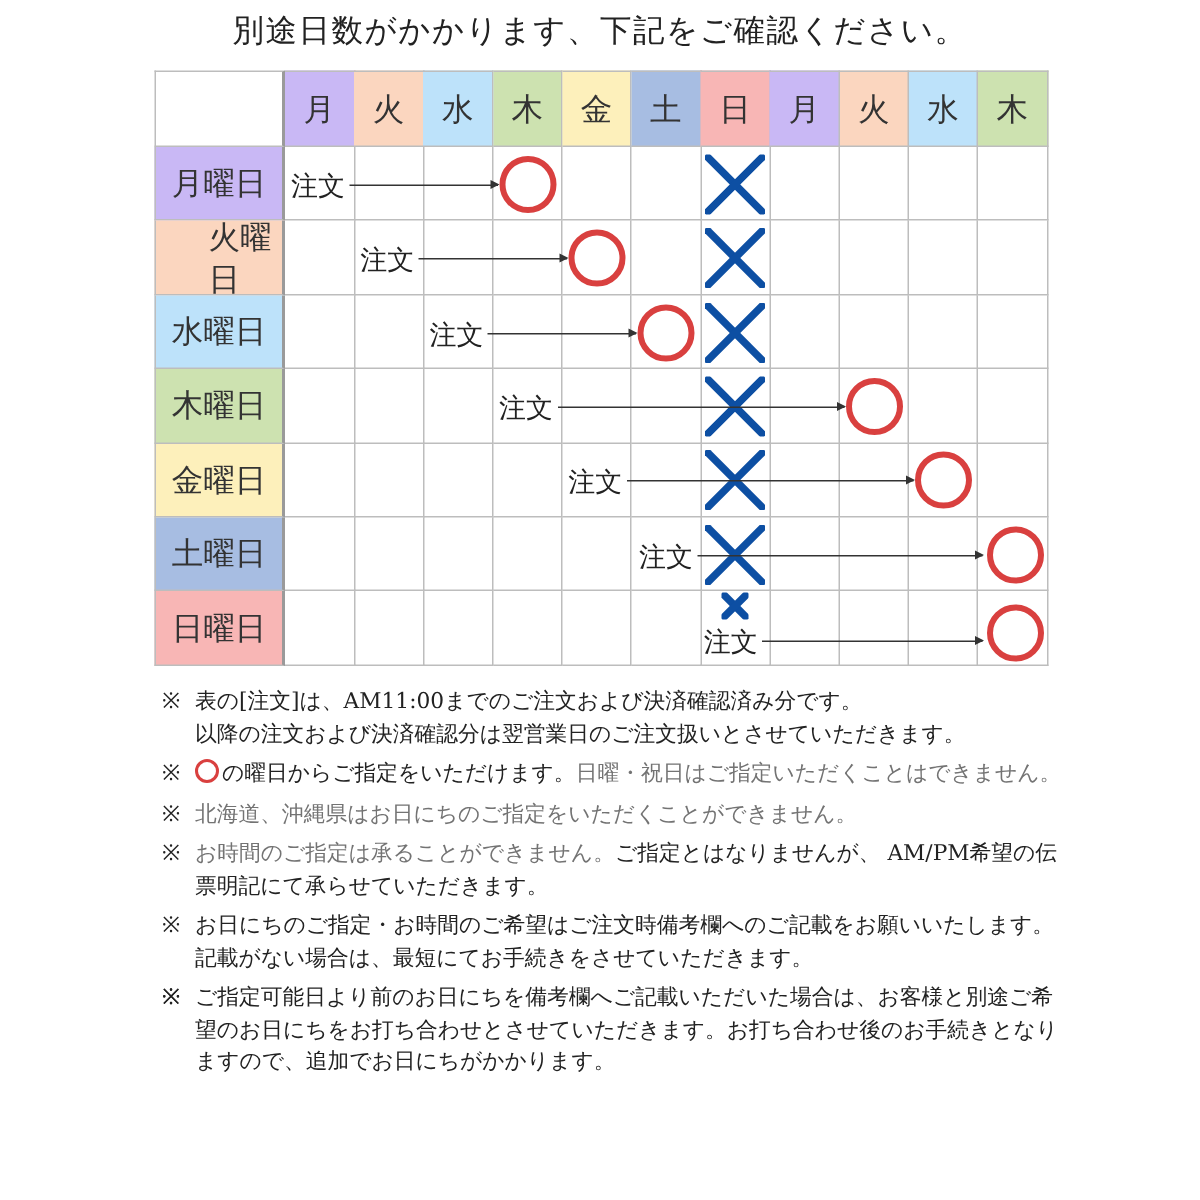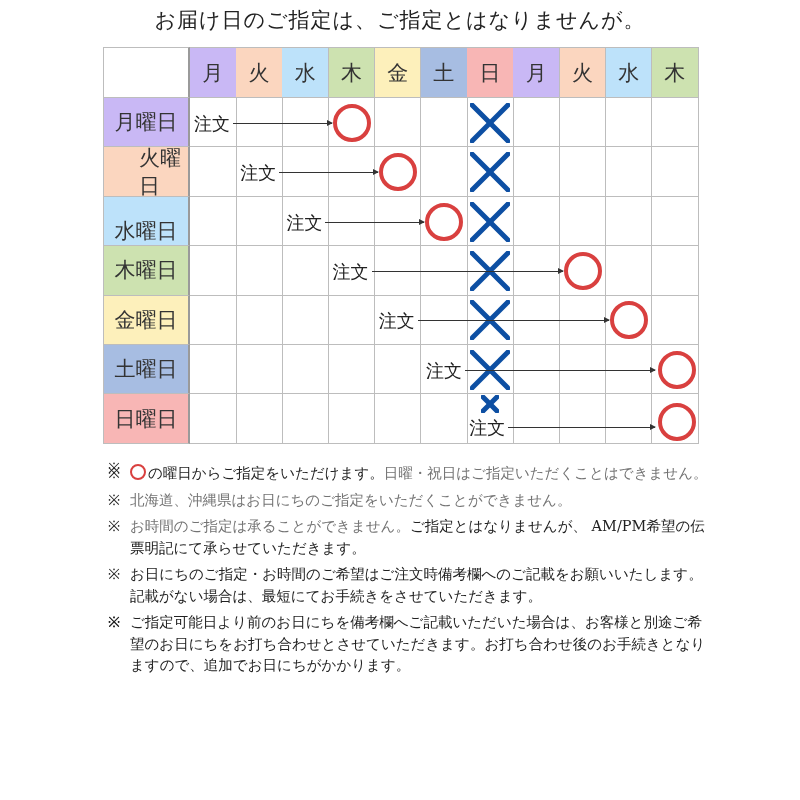--- a/index.html
+++ b/index.html
@@ -16,21 +16,21 @@
   .xmark{position:absolute;}
   .notes{position:absolute;left:108px;top:458px;width:600px;font-size:14.5px;line-height:21.5px;}
   .note{position:relative;padding-left:22px;margin-bottom:5px;}
   .note .mark{position:absolute;left:0;top:0;}
   .red{color:#737373;}
   .inline-circle{display:inline-block;width:12px;height:12px;border:2.5px solid #d9403f;border-radius:50%;vertical-align:-2px;margin-right:2px;}
 </style>
 </head>
 <body>
 
-<div class="title">お届け日のご指定は、ご指定とはなりませんが。</div>
+<div class="title">別途日数がかかります、下記をご確認ください。</div>
 
 <div class="grid" id="grid">
     <div class="cell" style="left: 0px; top: 0px; width: 87px; height: 51px; border-top: 1px solid rgb(189, 189, 189); border-left: 1px solid rgb(189, 189, 189); border-right: 2px solid rgb(154, 154, 154);"></div>
     <div class="cell hdr" style="left: 87px; top: 0px; width: 46.7px; height: 51px; background: rgb(201, 184, 245); border-top: 1px solid rgb(189, 189, 189);">
       <span>月</span>
     </div>
     <div class="cell hdr" style="left: 133.2px; top: 0px; width: 46.7px; height: 51px; background: rgb(251, 214, 191); border-top: 1px solid rgb(189, 189, 189);">
       <span>火</span>
     </div>
     <div class="cell hdr" style="left: 179.4px; top: 0px; width: 46.7px; height: 51px; background: rgb(189, 226, 250); border-top: 1px solid rgb(189, 189, 189);">
@@ -81,21 +81,21 @@
     <div class="cell" style="left: 133.2px; top: 100.4px; width: 46.7px; height: 49.4px;"></div>
     <div class="cell" style="left: 179.4px; top: 100.4px; width: 46.7px; height: 49.4px;"></div>
     <div class="cell" style="left: 225.6px; top: 100.4px; width: 46.7px; height: 49.4px;"></div>
     <div class="cell" style="left: 271.8px; top: 100.4px; width: 46.7px; height: 49.4px;"></div>
     <div class="cell" style="left: 318px; top: 100.4px; width: 46.7px; height: 49.4px;"></div>
     <div class="cell" style="left: 364.2px; top: 100.4px; width: 46.7px; height: 49.4px;"></div>
     <div class="cell" style="left: 410.4px; top: 100.4px; width: 46.7px; height: 49.4px;"></div>
     <div class="cell" style="left: 456.6px; top: 100.4px; width: 46.7px; height: 49.4px;"></div>
     <div class="cell" style="left: 502.8px; top: 100.4px; width: 46.7px; height: 49.4px;"></div>
     <div class="cell" style="left: 549px; top: 100.4px; width: 46.7px; height: 49.4px;"></div>
-    <div class="cell rowlbl" style="left: 0px; top: 149.8px; width: 87px; height: 49.4px; background: rgb(189, 226, 250); border-left: 1px solid rgb(189, 189, 189); align-items: flex-end;">
+    <div class="cell rowlbl" style="left: 0px; top: 149.8px; width: 87px; height: 49.4px; background: rgb(189, 226, 250); border-left: 1px solid rgb(189, 189, 189);">
       <span>水曜日</span>
     </div>
     <div class="cell" style="left: 87px; top: 149.8px; width: 46.7px; height: 49.4px;"></div>
     <div class="cell" style="left: 133.2px; top: 149.8px; width: 46.7px; height: 49.4px;"></div>
     <div class="cell" style="left: 179.4px; top: 149.8px; width: 46.7px; height: 49.4px;"></div>
     <div class="cell" style="left: 225.6px; top: 149.8px; width: 46.7px; height: 49.4px;"></div>
     <div class="cell" style="left: 271.8px; top: 149.8px; width: 46.7px; height: 49.4px;"></div>
     <div class="cell" style="left: 318px; top: 149.8px; width: 46.7px; height: 49.4px;"></div>
     <div class="cell" style="left: 364.2px; top: 149.8px; width: 46.7px; height: 49.4px;"></div>
     <div class="cell" style="left: 410.4px; top: 149.8px; width: 46.7px; height: 49.4px;"></div>
@@ -203,20 +203,21 @@
     <svg width="18" height="18" class="xmark" style="left: 378.3px; top: 348.4px;">
       <line x1="2" y1="2" x2="16" y2="16" stroke="#0d4fa3" stroke-width="5" stroke-linecap="square"></line>
       <line x1="16" y1="2" x2="2" y2="16" stroke="#0d4fa3" stroke-width="5" stroke-linecap="square"></line>
     </svg>
     <span class="order" style="left: 365.2px; top: 369.4px;">注文</span>
     <div class="arrow" style="left: 405.2px; top: 380.4px; width: 146.8px;"></div>
     <div class="circle" style="left: 555.1px; top: 356.1px; border-color: rgb(217, 64, 63);"></div>
   </div>
 
 <div class="notes" id="notes">
-    <div class="note"><span class="mark">※</span></div>
+    <div class="note"><span class="mark">※</span><span style="white-space: pre-wrap;">表の[注文]は、AM11:00までのご注文および決済確認済み分です。
+以降の注文および決済確認分は翌営業日のご注文扱いとさせていただきます。</span></div>
     <div class="note"><span class="mark">※</span><span class="inline-circle"></span><span style="white-space: pre-wrap;">の曜日からご指定をいただけます。</span><span class="red" style="white-space: pre-wrap;">日曜・祝日はご指定いただくことはできません。</span></div>
     <div class="note"><span class="mark">※</span><span class="red" style="white-space: pre-wrap;">北海道、沖縄県はお日にちのご指定をいただくことができません。</span></div>
     <div class="note"><span class="mark">※</span><span class="red" style="white-space: pre-wrap;">お時間のご指定は承ることができません。</span><span style="white-space: pre-wrap;">ご指定とはなりませんが、 AM/PM希望の伝票明記にて承らせていただきます。</span></div>
     <div class="note"><span class="mark">※</span><span style="white-space: pre-wrap; margin-top: 23px;">お日にちのご指定・お時間のご希望はご注文時備考欄へのご記載をお願いいたします。記載がない場合は、最短にてお手続きをさせていただきます。</span></div>
     <div class="note"><span class="mark">※</span></div>
     <div class="note"><span class="mark">※</span><span style="white-space: pre-wrap;">ご指定可能日より前のお日にちを備考欄へご記載いただいた場合は、お客様と別途ご希望のお日にちをお打ち合わせとさせていただきます。お打ち合わせ後のお手続きとなりますので、追加でお日にちがかかります。</span></div>
   </div>
 
 </body></html>

